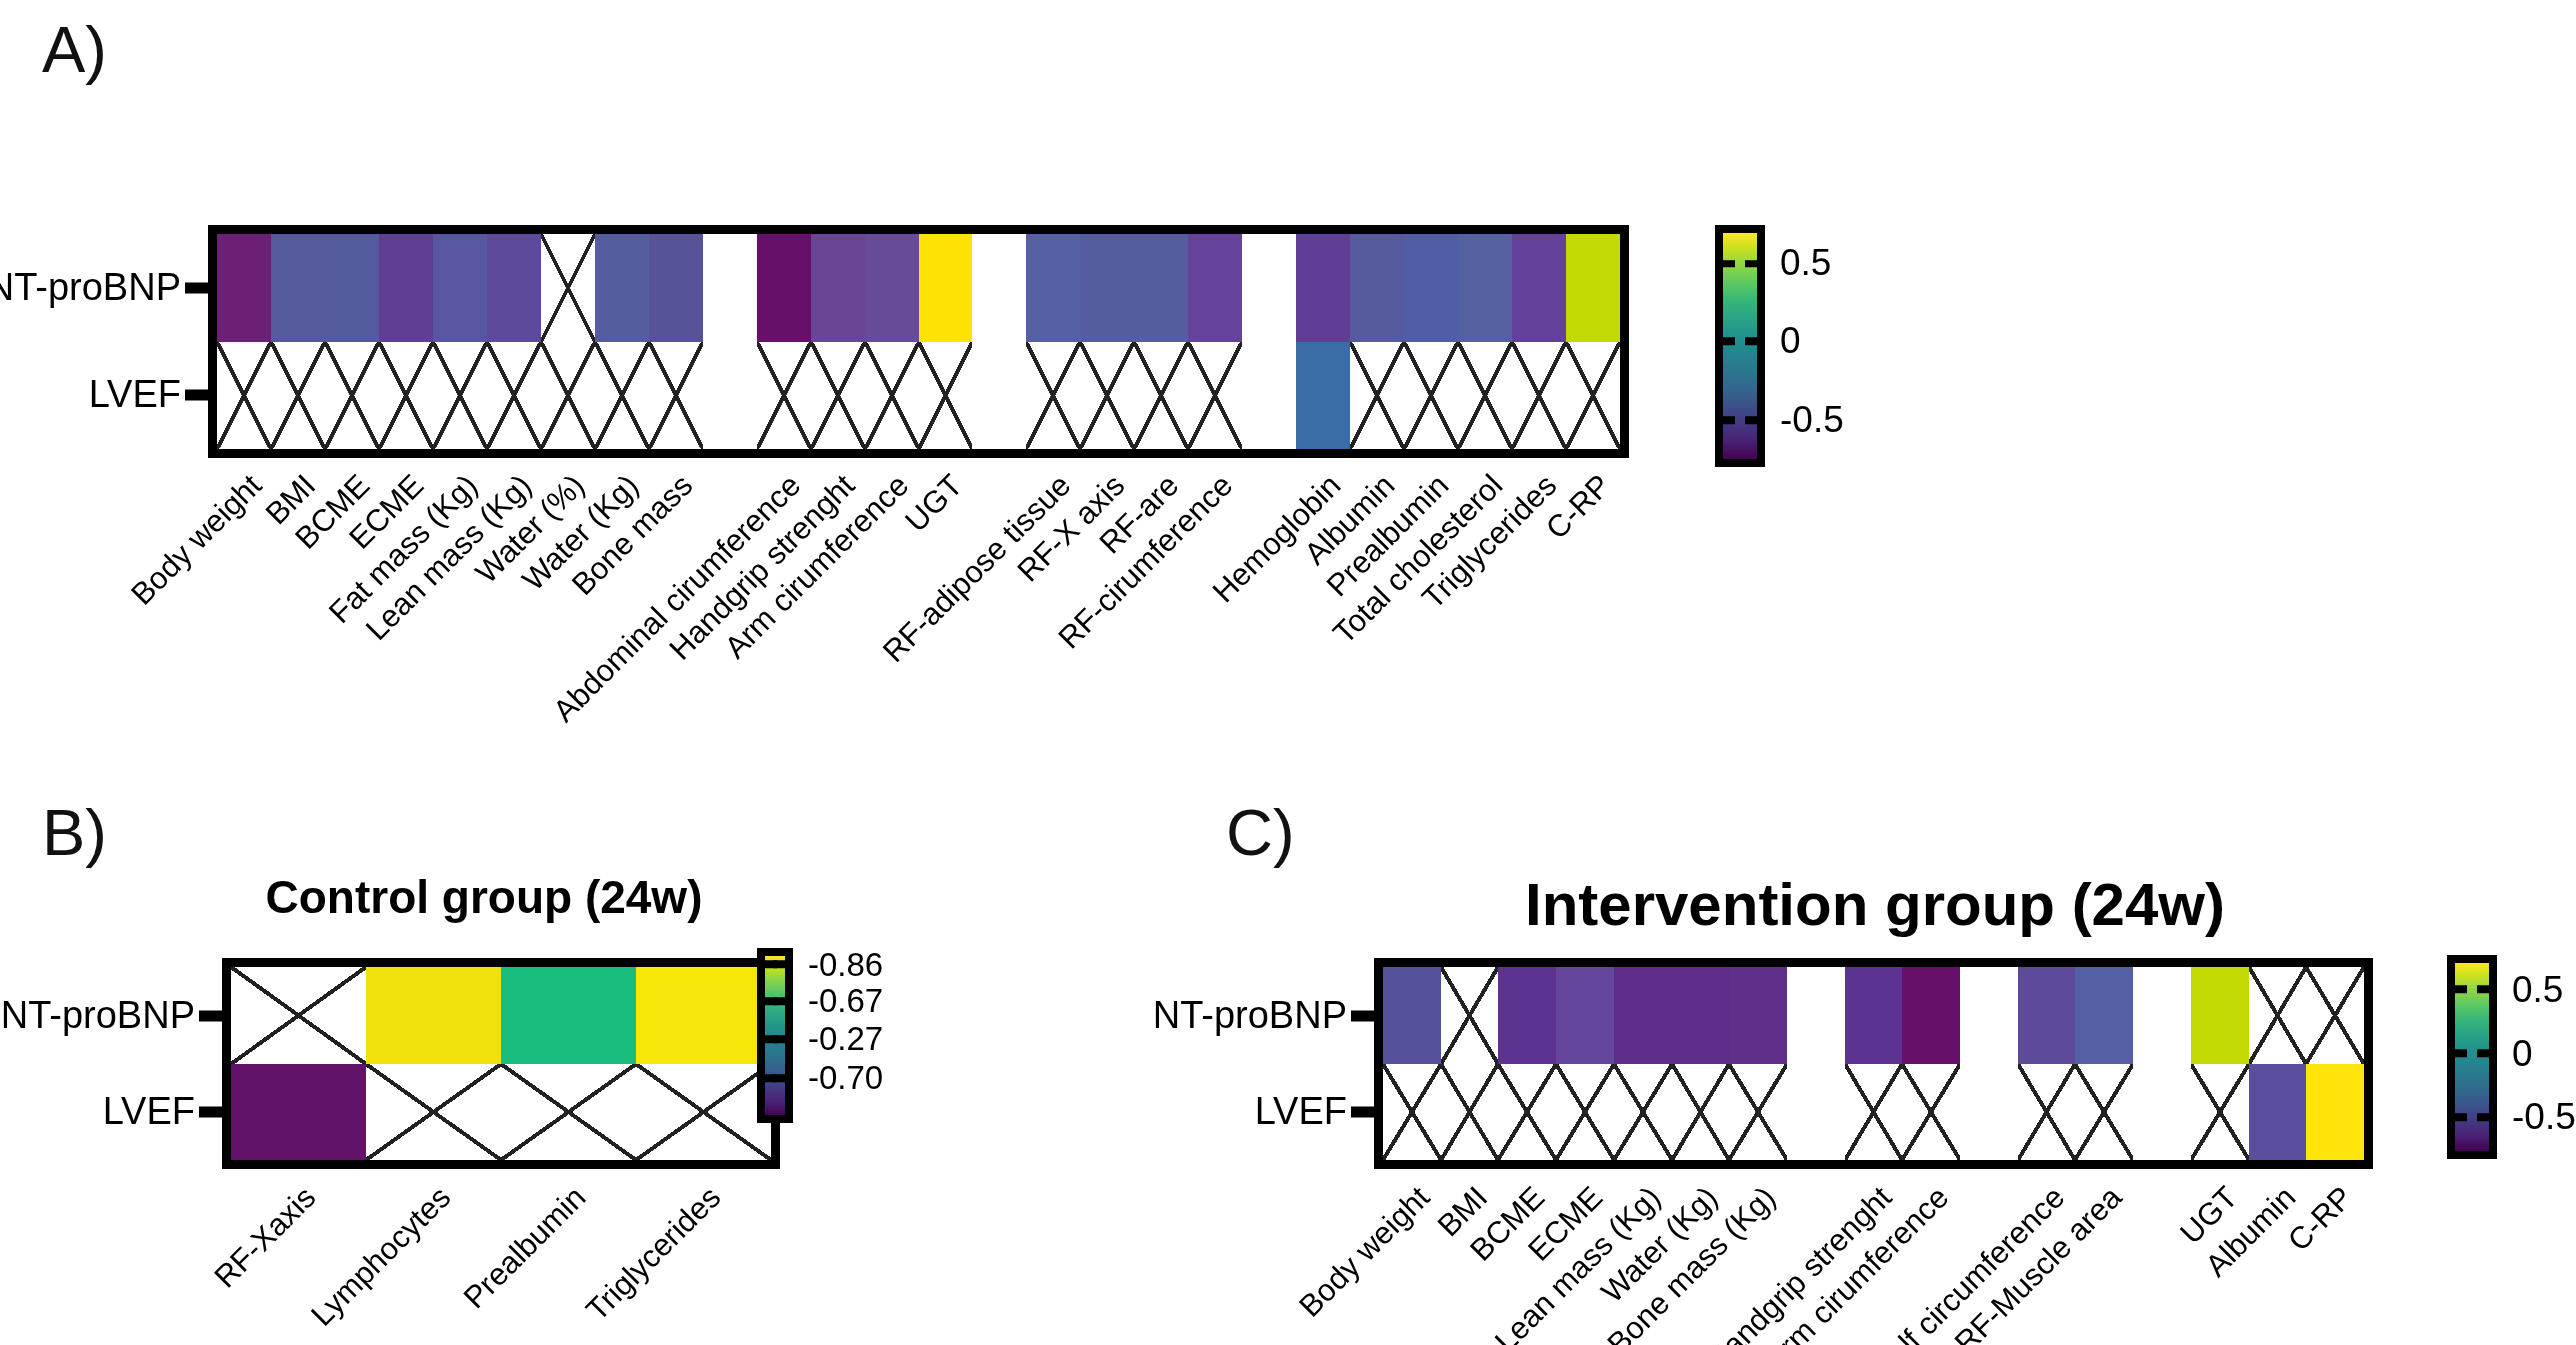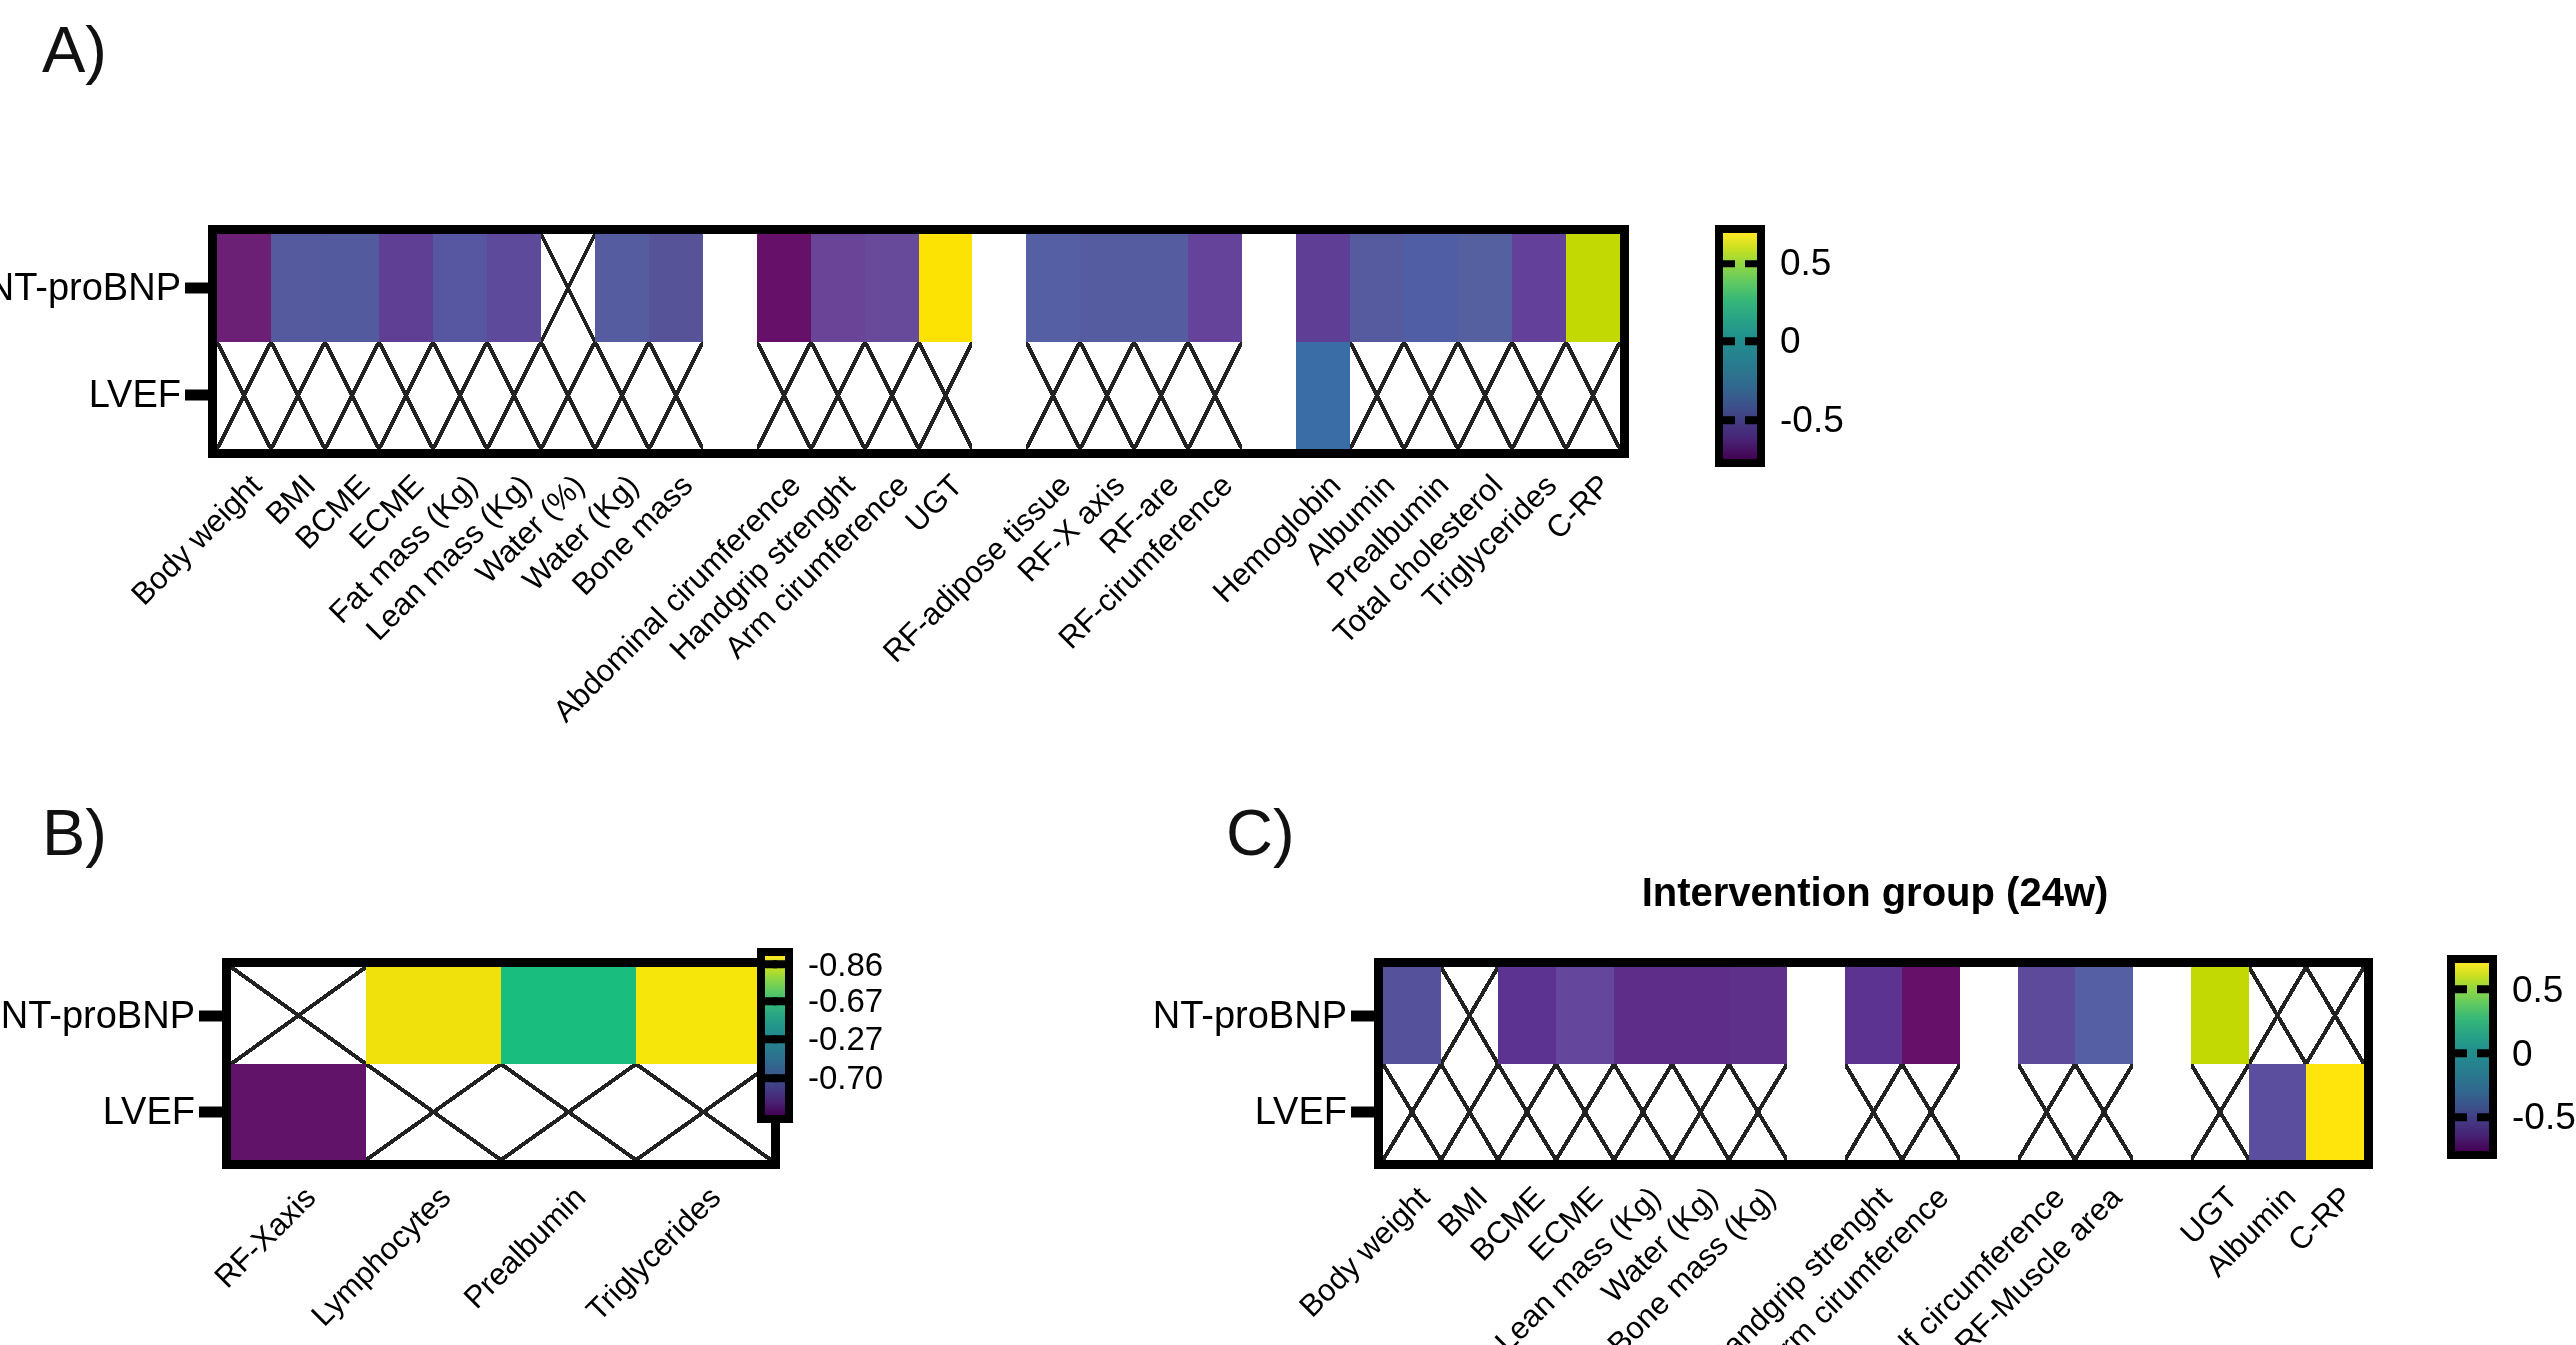--- a/index.html
+++ b/index.html
@@ -119,20 +119,21 @@
           <div class="cbnotch" style="right: 0px; top: 187px;"></div>
         </div>
         <div class="cbtick" style="font-size: 37px; left: 1780px; top: 263px;">0.5</div>
         <div class="cbtick" style="font-size: 37px; left: 1780px; top: 341px;">0</div>
         <div class="cbtick" style="font-size: 37px; left: 1780px; top: 420px;">-0.5</div>
       </div>
   </section>
 
   <section class="panel" id="panel-B">
     <div class="plabel" style="left: 42px; top: 795px;">B)</div>
+    <div class="ptitle" style="left: 484px; top: 870px; font-size: 46px;">Control group (24w)</div>
     <div class="heatmap" style="left: 222px; top: 958px; width: 540px; height: 193px; grid-template-columns: repeat(4, 1fr); grid-template-rows: repeat(2, 1fr);">
         <div class="cell ns" title="NT-proBNP vs RF-Xaxis"></div>
         <div class="cell" title="NT-proBNP vs Lymphocytes" style="background: rgb(240, 225, 13);"></div>
         <div class="cell" title="NT-proBNP vs Prealbumin" style="background: rgb(25, 189, 126);"></div>
         <div class="cell" title="NT-proBNP vs Triglycerides" style="background: rgb(246, 230, 10);"></div>
         <div class="cell" title="LVEF vs RF-Xaxis" style="background: rgb(97, 19, 105);"></div>
         <div class="cell ns" title="LVEF vs Lymphocytes"></div>
         <div class="cell ns" title="LVEF vs Prealbumin"></div>
         <div class="cell ns" title="LVEF vs Triglycerides"></div>
       </div>
@@ -157,21 +158,21 @@
         </div>
         <div class="cbtick" style="font-size: 33px; left: 808px; top: 965px;">-0.86</div>
         <div class="cbtick" style="font-size: 33px; left: 808px; top: 1001px;">-0.67</div>
         <div class="cbtick" style="font-size: 33px; left: 808px; top: 1039px;">-0.27</div>
         <div class="cbtick" style="font-size: 33px; left: 808px; top: 1078px;">-0.70</div>
       </div>
   </section>
 
   <section class="panel" id="panel-C">
     <div class="plabel" style="left: 1226px; top: 795px;">C)</div>
-    <div class="ptitle" style="left: 1875px; top: 870px; font-size: 40px;">Intervention group (24w)</div>
+    <div class="ptitle" style="left: 1875px; top: 870px; font-size: 60px;">Intervention group (24w)</div>
     <div class="heatmap" style="left: 1374px; top: 958px; width: 981px; height: 193px; grid-template-columns: repeat(17, 1fr); grid-template-rows: repeat(2, 1fr);">
         <div class="cell" title="NT-proBNP vs Body weight" style="background: rgb(85, 81, 155);"></div>
         <div class="cell ns" title="NT-proBNP vs BMI"></div>
         <div class="cell" title="NT-proBNP vs BCME" style="background: rgb(92, 51, 144);"></div>
         <div class="cell" title="NT-proBNP vs ECME" style="background: rgb(100, 71, 156);"></div>
         <div class="cell" title="NT-proBNP vs Lean mass (Kg)" style="background: rgb(94, 45, 137);"></div>
         <div class="cell" title="NT-proBNP vs Water (Kg)" style="background: rgb(94, 45, 137);"></div>
         <div class="cell" title="NT-proBNP vs Bone mass (Kg)" style="background: rgb(95, 48, 137);"></div>
         <div class="cell"></div>
         <div class="cell" title="NT-proBNP vs Handgrip strenght" style="background: rgb(92, 51, 144);"></div>

